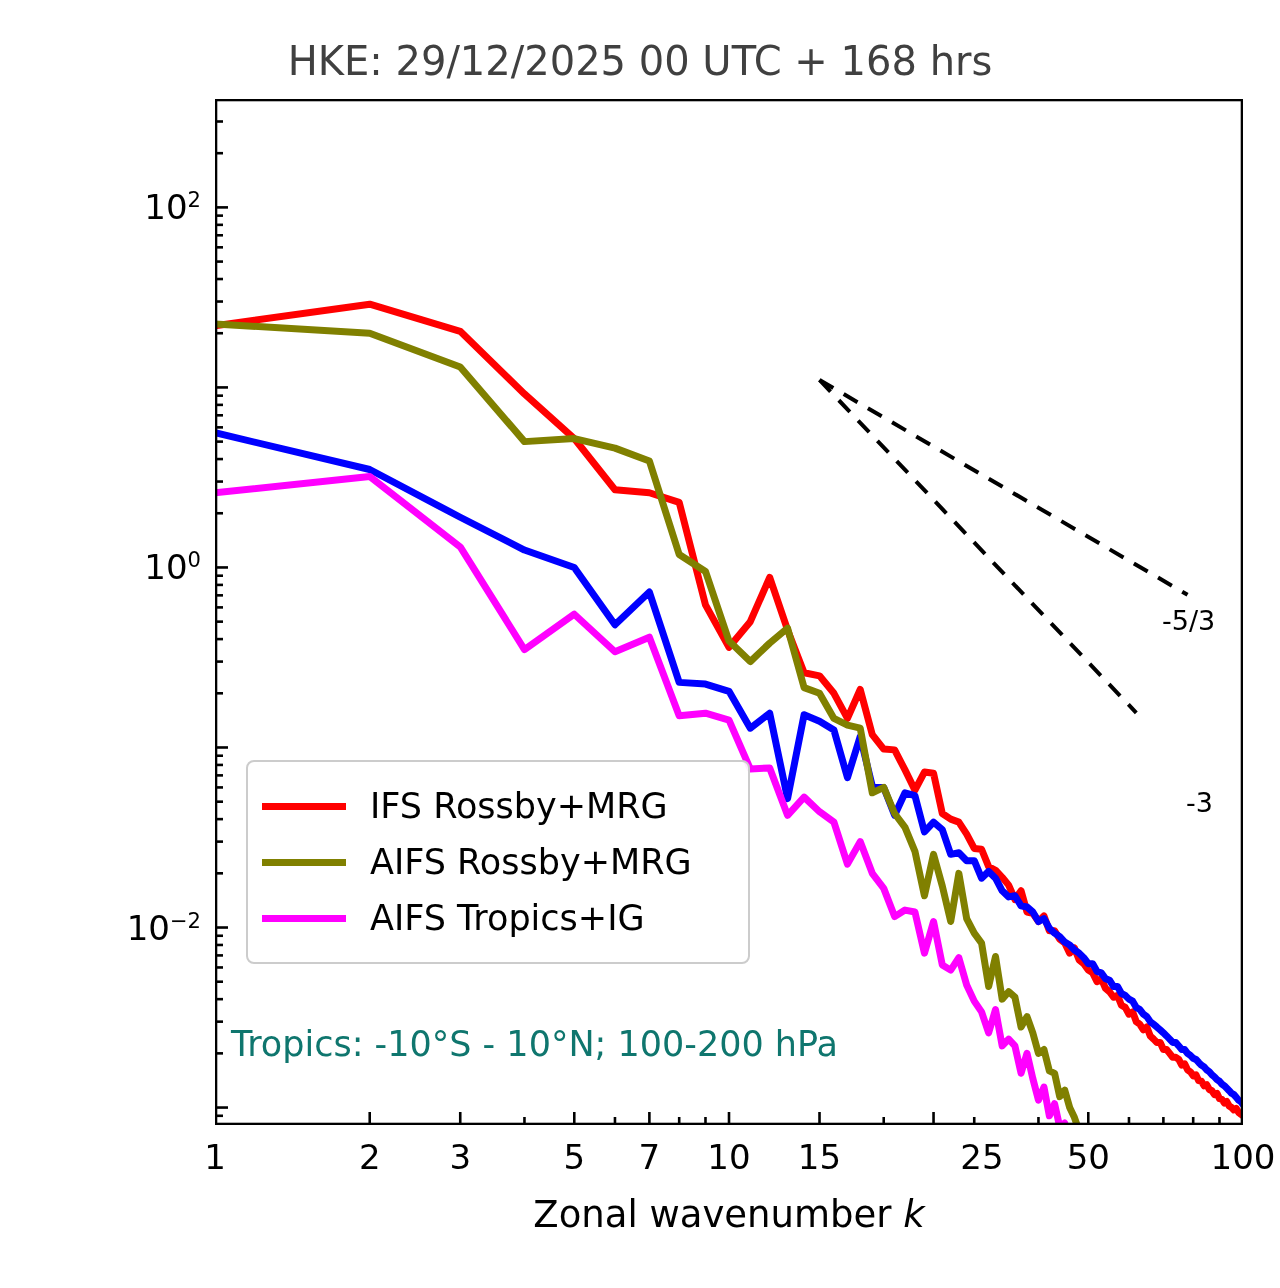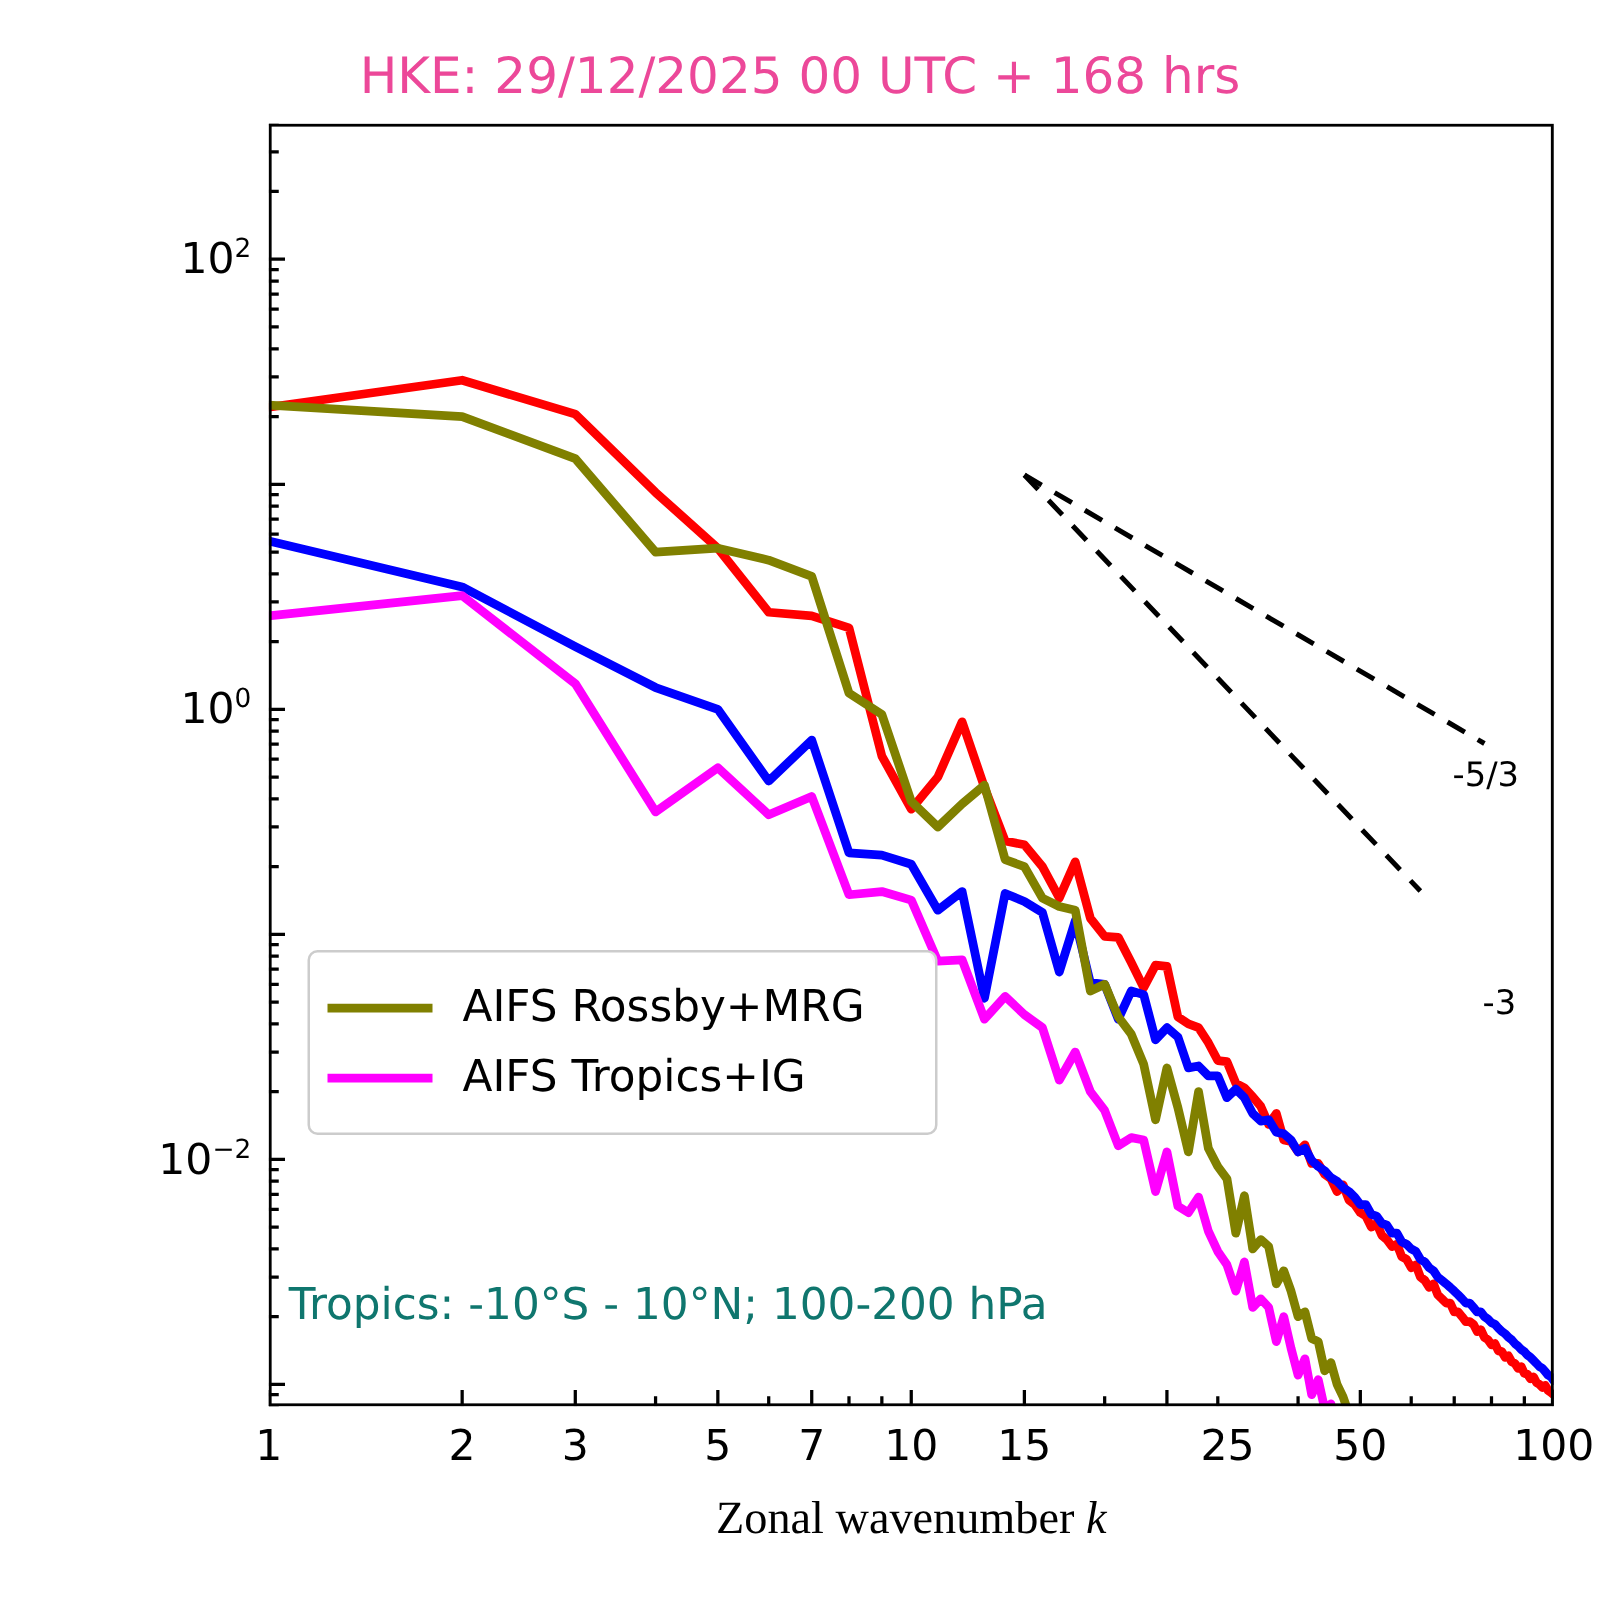--- a/index.html
+++ b/index.html
@@ -19,21 +19,21 @@
     height: 1288px;
     background: #ffffff;
   }
   #chart-title {
     position: absolute;
     left: 0;
     top: 38px;
     width: 1280px;
     text-align: center;
     font-size: 40px;
-    color: #ec4899;
+    color: #404040;
     letter-spacing: 0px;
     white-space: nowrap;
   }
   #plot-area {
     position: absolute;
     left: 215px;
     top: 99px;
     width: 1028px;
     height: 1026px;
   }
@@ -44,21 +44,20 @@
   }
   #xlabel {
     position: absolute;
     left: 215px;
     top: 1193px;
     width: 1028px;
     text-align: center;
     font-size: 37px;
     color: #000;
     white-space: nowrap;
-    font-family: Liberation Serif, serif;
   }
   .tick-label-x {
     position: absolute;
     font-size: 34px;
     color: #000;
     text-align: center;
     transform: translateX(-50%);
     white-space: nowrap;
   }
   .tick-label-y {
@@ -237,20 +236,24 @@
       <div class="tick-label-x" style="left: 1243px; top: 1137px;">100</div>
     </div>
   <div id="ytick-labels">
       <div class="tick-label-y" style="right: 1079px; top: 207.39px;"><span>10</span><sup>2</sup></div>
       <div class="tick-label-y" style="right: 1079px; top: 567.455px;"><span>10</span><sup>0</sup></div>
       <div class="tick-label-y" style="right: 1079px; top: 927.521px;"><span>10</span><sup>−2</sup></div>
     </div>
 
   <div id="legend-box">
       <div class="legend-row">
+        <span class="legend-swatch" style="background: rgb(255, 0, 0);"></span>
+        <span class="legend-label">IFS Rossby+MRG</span>
+      </div>
+      <div class="legend-row">
         <span class="legend-swatch" style="background: rgb(128, 128, 0);"></span>
         <span class="legend-label">AIFS Rossby+MRG</span>
       </div>
       <div class="legend-row">
         <span class="legend-swatch" style="background: rgb(255, 0, 255);"></span>
         <span class="legend-label">AIFS Tropics+IG</span>
       </div>
     </div>
 
   <div id="subcaption">Tropics: -10°S - 10°N; 100-200 hPa</div>

